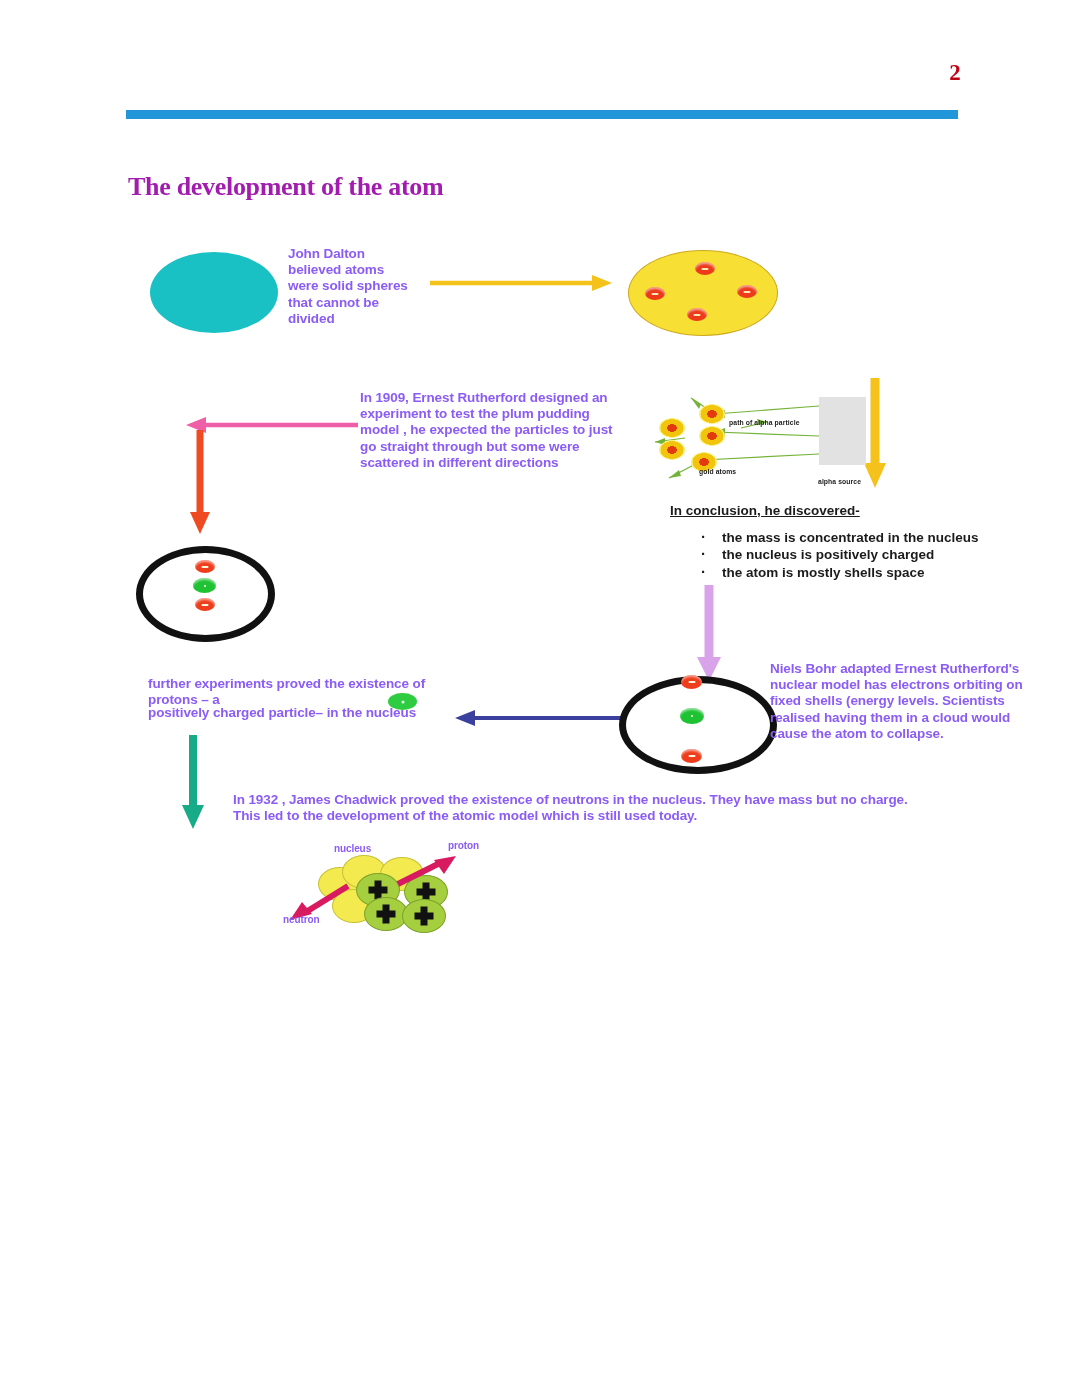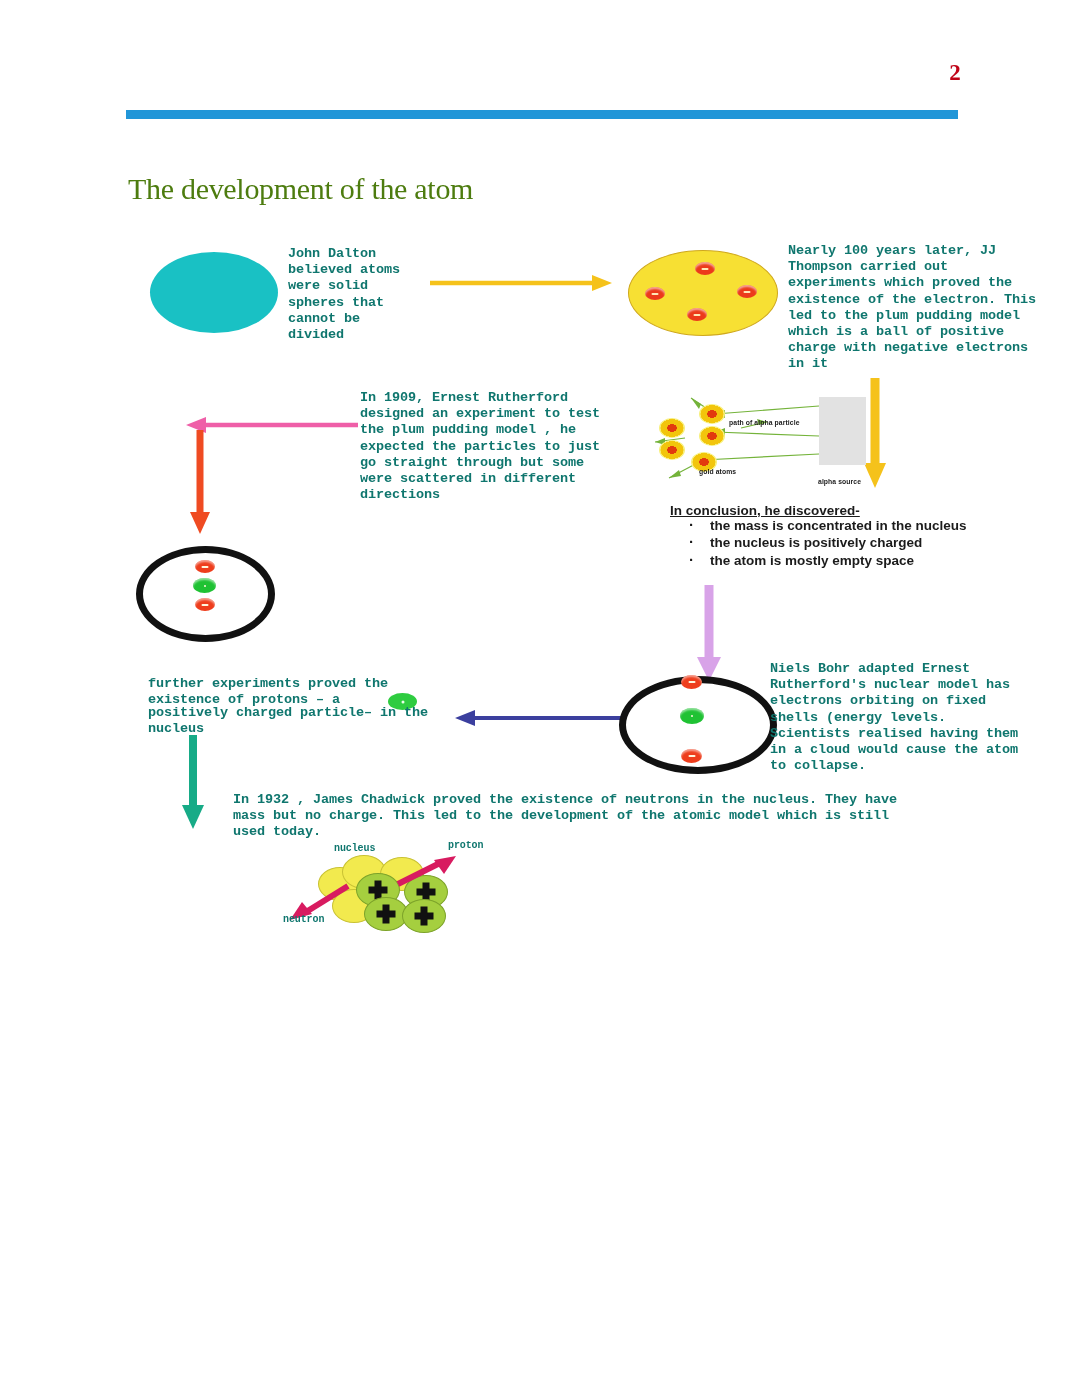--- a/index.html
+++ b/index.html
@@ -5,26 +5,26 @@
   html,body{margin:0;padding:0;background:#ffffff;}
   body{width:1080px;height:1397px;position:relative;font-family:"Liberation Sans",sans-serif;overflow:hidden;}
   .page{position:absolute;inset:0;background:#fff;}
 
   
   .page-number{position:absolute;left:935px;top:60px;width:40px;text-align:center;
     font-family:"Liberation Serif",serif;font-weight:bold;font-size:23px;color:#c00418;}
   .header-rule{position:absolute;left:126px;top:110px;width:832px;height:9px;background:#2196d8;}
 
   .doc-title{position:absolute;left:128px;top:172px;
-    font-family:"Liberation Serif",serif;font-weight:normal;font-size:30px;color:#4d7c0f;
+    font-family:"Liberation Serif",serif;font-weight:bold;font-size:26px;color:#a21caf;
     letter-spacing:-0.3px;white-space:nowrap;}
 
   
-  .txt{position:absolute;font-family:Liberation Mono, monospace;font-weight:bold;
-    font-size:13.5px;line-height:1.20;color:#0f766e;letter-spacing:-0.1px;}
+  .txt{position:absolute;font-family:Liberation Sans, sans-serif;font-weight:bold;
+    font-size:13.5px;line-height:1.20;color:#8b5cf6;letter-spacing:-0.1px;}
   .txt.sm{font-size:10px;}
 
   
   .arrow{position:absolute;}
   .arrow svg{display:block;overflow:visible;}
 
   
   .ellipse{position:absolute;border-radius:50%;}
 
   .dalton-sphere{left:150px;top:252px;width:128px;height:81px;background:#19c1c4;}
@@ -64,21 +64,21 @@
   .nuc{position:absolute;width:42px;height:32px;border-radius:50%;}
   .nuc.neutron{background:#f2ea4e;border:1px solid #c9c234;}
   .nuc.proton{background:#a5cf3f;border:1px solid #7da32a;}
   .nuc.proton::before,.nuc.proton::after{content:"";position:absolute;background:#111;}
   .nuc.proton::before{left:50%;top:50%;width:19px;height:7px;transform:translate(-50%,-50%);}
   .nuc.proton::after{left:50%;top:50%;width:7px;height:19px;transform:translate(-50%,-50%);}
 
   
   .concl-head{position:absolute;left:670px;top:503px;font-weight:bold;font-size:13.5px;
     color:#1b1b1b;text-decoration:underline;font-family:"Liberation Sans",sans-serif;}
-  .concl-list{position:absolute;left:683px;top:518px;width:360px;margin:0;padding:0;list-style:none;}
+  .concl-list{position:absolute;left:683px;top:518px;width:360px;margin:12px;padding:0;list-style:none;}
   .concl-list li{position:relative;padding-left:27px;font-weight:bold;font-size:13.5px;
     line-height:1.22;color:#1b1b1b;margin-bottom:1px;font-family:"Liberation Sans",sans-serif;}
   .concl-list li::before{content:"\00B7";position:absolute;left:6px;top:-2px;font-size:15px;}
 
   .footer-caption{position:absolute;left:466px;top:923px;font-weight:bold;font-size:24px;
     color:#1d1d1d;letter-spacing:-0.4px;white-space:nowrap;
     font-family:"Liberation Sans",sans-serif;}
 </style>
 </head>
 <body>
@@ -98,21 +98,20 @@
       <polygon points="182,11 162,3 162,19" fill="#f5c21b"></polygon>
     </svg>
   </div>
 
   <div class="pudding">
     <div class="e" style="left:66px;top:11px;"></div>
     <div class="e" style="left:16px;top:36px;"></div>
     <div class="e" style="left:108px;top:34px;"></div>
     <div class="e" style="left:58px;top:57px;"></div>
   </div>
-  <div class="txt" style="left:788px;top:243px;width:250px;">Nearly 100 years later, JJ Thompson carried out experiments which proved the existence of the electron. This led to the plum pudding model which is a ball of positive charge with negative electrons in it</div>
 
   <div class="arrow" style="left:862px;top:378px;">
     <svg width="26" height="110" viewBox="0 0 26 110">
       <line x1="13" y1="0" x2="13" y2="88" stroke="#f5c21b" stroke-width="9"></line>
       <polygon points="13,110 2,85 24,85" fill="#f5c21b"></polygon>
     </svg>
   </div>
 
   <div class="txt" style="left:360px;top:390px;width:258px;">In 1909, Ernest Rutherford designed an experiment to test the plum pudding model , he expected the particles to just go straight through but some were scattered in different directions</div>
 
@@ -158,21 +157,21 @@
     <div class="src"></div>
     <div class="gf-label" style="left:74px;top:27px;">path of alpha particle</div>
     <div class="gf-label" style="left:44px;top:76px;">gold atoms</div>
     <div class="gf-label" style="left:163px;top:86px;">alpha source</div>
   </div>
 
   <div class="concl-head">In conclusion, he discovered-</div>
   <ul class="concl-list">
     <li>the mass is concentrated in the nucleus</li>
     <li>the nucleus is positively charged</li>
-    <li>the atom is mostly empty space</li>
+    <li>the atom is mostly shells space</li>
   </ul>
 
   <div class="arrow" style="left:695px;top:585px;">
     <svg width="28" height="96" viewBox="0 0 28 96">
       <line x1="14" y1="0" x2="14" y2="74" stroke="#d8a3e8" stroke-width="9"></line>
       <polygon points="14,96 2,72 26,72" fill="#d8a3e8"></polygon>
     </svg>
   </div>
 
   <div class="model-ring" style="left:136px;top:546px;width:125px;height:82px;"></div>

